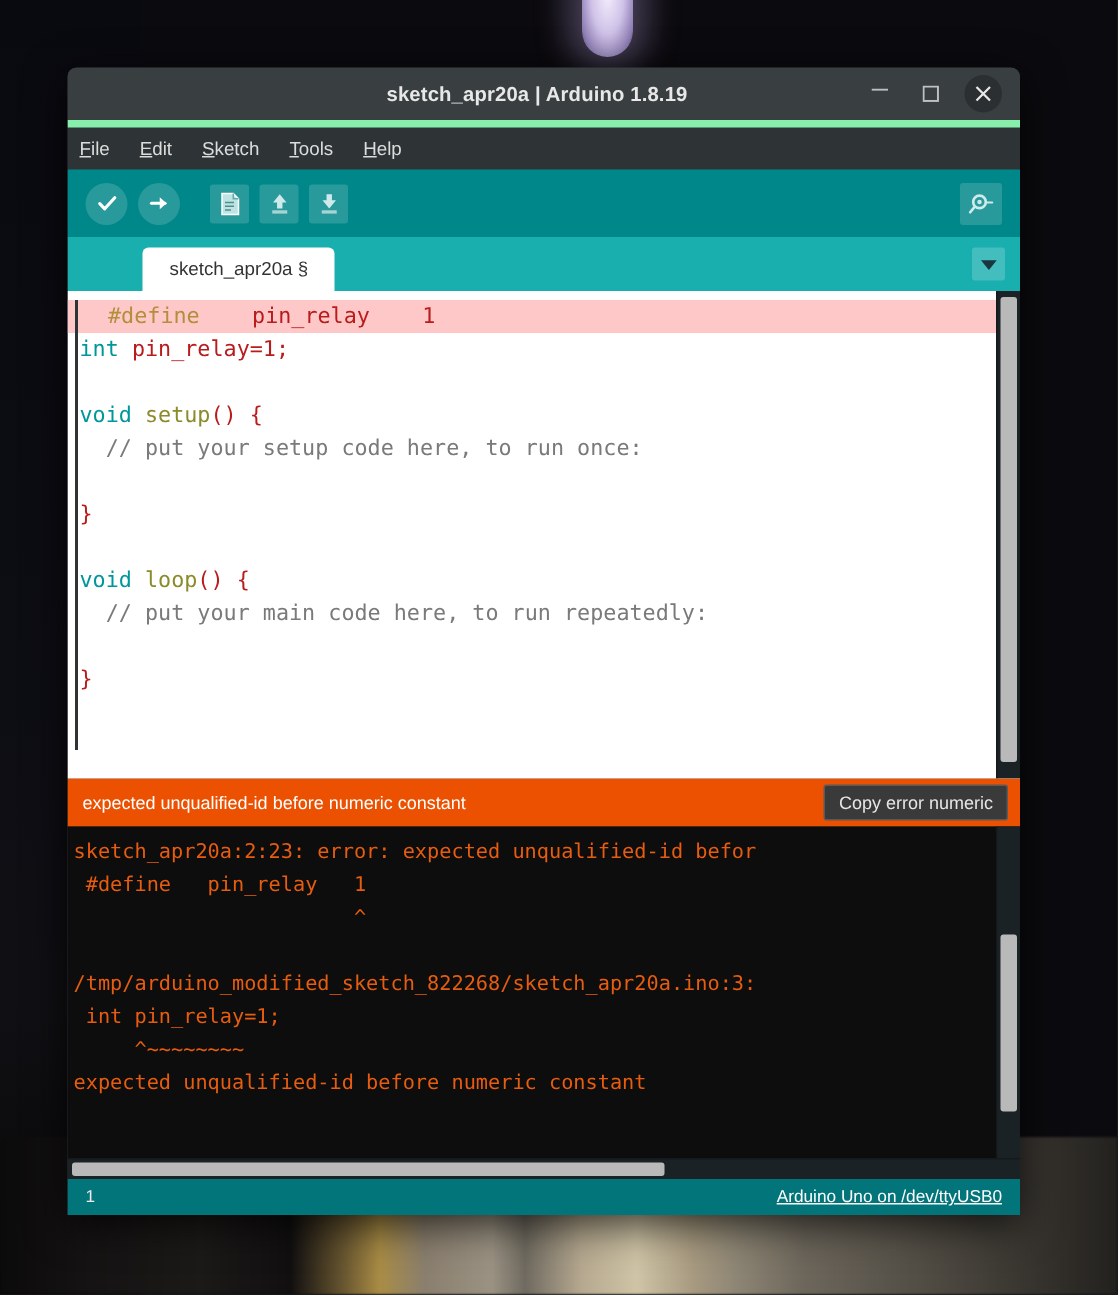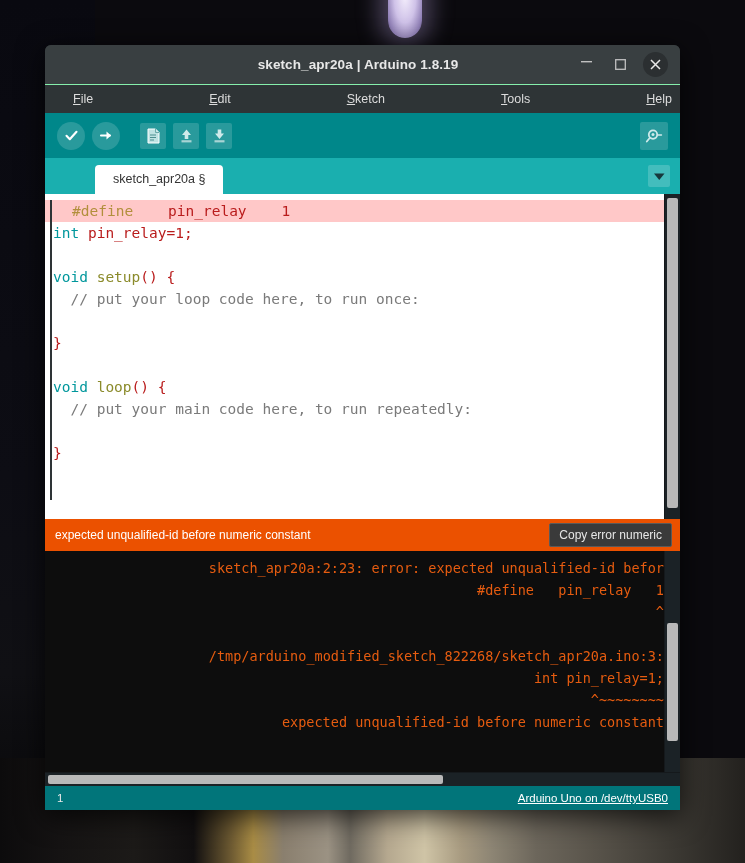--- a/index.html
+++ b/index.html
@@ -78,21 +78,21 @@
     box-shadow: 0 6px 28px rgba(0,0,0,0.75);
     overflow: hidden;
     display: flex;
     flex-direction: column;
   }
 
   
   .titlebar {
     height: 40px;
     background: #393f41;
-    border-bottom: 1px solid #86efac;
+    border-bottom: 5px solid #86efac;
     display: flex;
     align-items: center;
     position: relative;
     flex: 0 0 auto;
   }
   .title-text {
     flex: 1;
     text-align: center;
     color: #e8e8e8;
     font-size: 13.5px;
@@ -123,24 +123,23 @@
     color: #e4e4e4;
     font-size: 14px;
   }
 
   
   .menubar {
     height: 28px;
     background: #2e3436;
     display: flex;
     align-items: center;
-    padding-left: 20px;
+    padding-left: 0;
     gap: 4px;
     flex: 0 0 auto;
-    justify-content: space-between;
   }
   .menu-item {
     color: #dcdcdc;
     font-size: 12.5px;
     padding: 3px 8px;
     cursor: pointer;
     white-space: nowrap;
   }
   .menu-item .mn { text-decoration: underline; }
 
@@ -300,21 +299,20 @@
     padding: 6px 0 0 4px;
     overflow: hidden;
   }
   .con-line {
     font-family: "DejaVu Sans Mono", "Liberation Mono", monospace;
     font-size: 13.5px;
     line-height: 22px;
     color: #e8590c;
     color: #e65c10;
     white-space: pre;
-    text-align: right;
   }
 
   
   .hscroll {
     height: 14px;
     background: #1b2226;
     flex: 0 0 auto;
     position: relative;
     border-top: 1px solid #15191c;
     cursor: pointer;
@@ -448,21 +446,21 @@
   </div>
 
   <div class="editor-wrap">
     <div class="editor">
       <div class="caret-bar"></div>
       <div id="code-lines">
           <div class="code-line hl"><span class="pre">#define</span><span class="punct">    pin_relay    1</span></div>
           <div class="code-line"><span class="kw">int</span><span class="punct"> pin_relay=1;</span></div>
           <div class="code-line">&nbsp;</div>
           <div class="code-line"><span class="kw">void</span><span class="punct"> </span><span class="fn">setup</span><span class="punct">() {</span></div>
-          <div class="code-line"><span class="cmt">  // put your loop code here, to run once:</span></div>
+          <div class="code-line"><span class="cmt">  // put your setup code here, to run once:</span></div>
           <div class="code-line">&nbsp;</div>
           <div class="code-line"><span class="punct">}</span></div>
           <div class="code-line">&nbsp;</div>
           <div class="code-line"><span class="kw">void</span><span class="punct"> </span><span class="fn">loop</span><span class="punct">() {</span></div>
           <div class="code-line"><span class="cmt">  // put your main code here, to run repeatedly:</span></div>
           <div class="code-line">&nbsp;</div>
           <div class="code-line"><span class="punct">}</span></div>
         </div>
     </div>
     <div class="vscroll">

